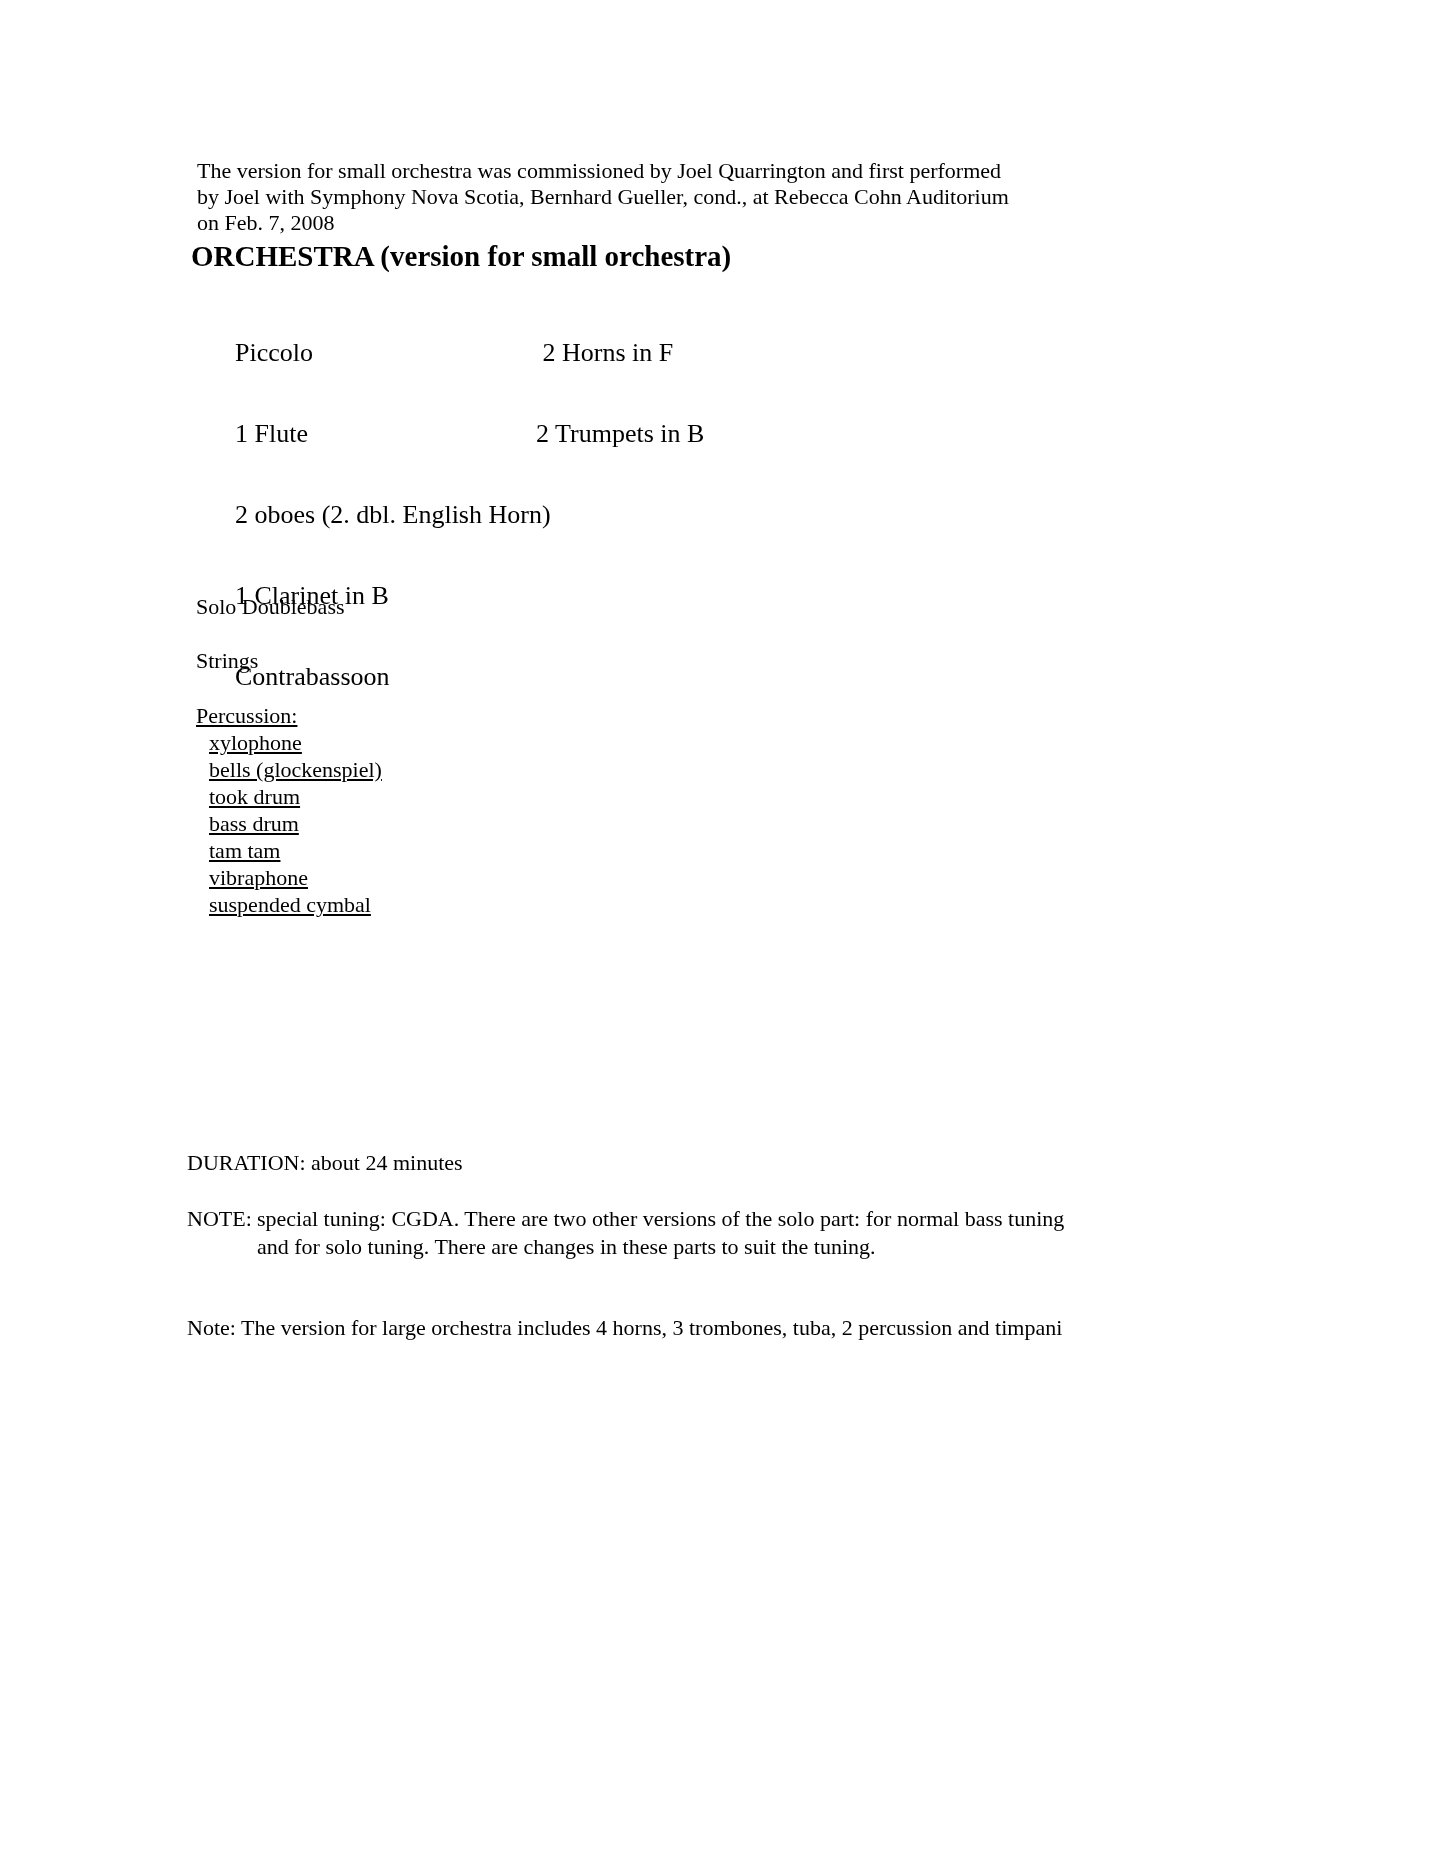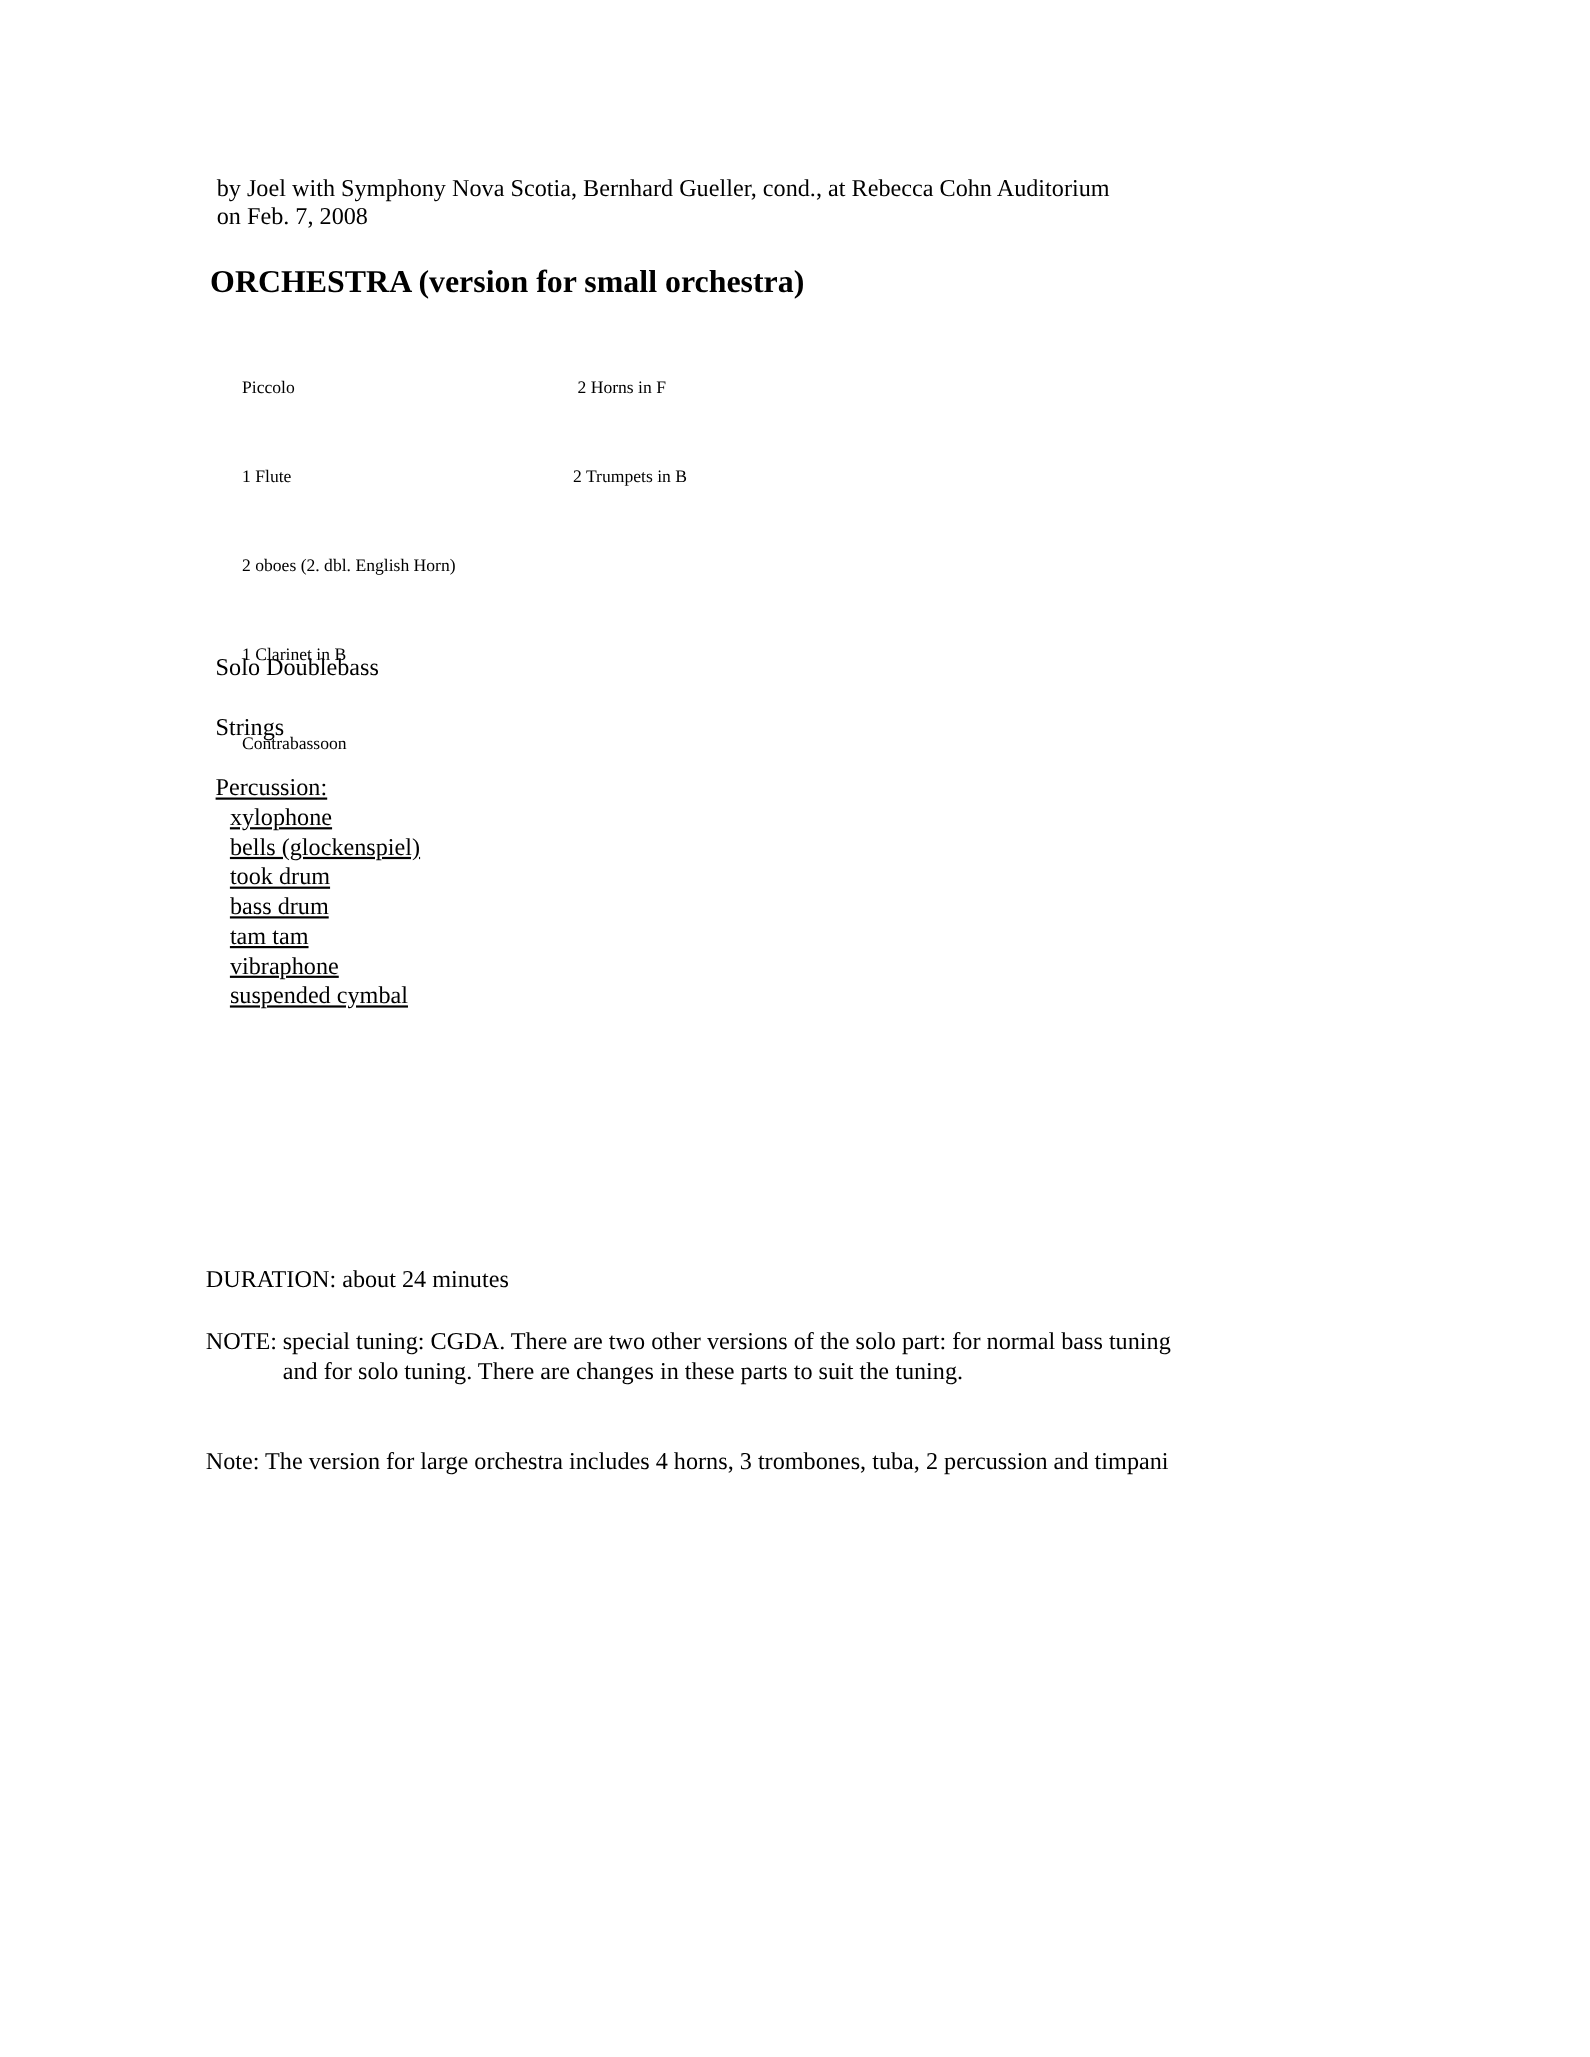--- a/index.html
+++ b/index.html
@@ -22,21 +22,21 @@
     line-height: 26px;
   }
   .body-text .line { white-space: pre; }
   .orch-heading {
     font-size: 29px;
     font-weight: bold;
     margin: 0;
     white-space: pre;
   }
   .inst-row {
-    font-size: 16px;
+    font-size: 26px;
     line-height: 27px;
     white-space: pre;
   }
   .inst-row .col-left {
     display: inline-block;
     min-width: 301px;
     white-space: pre;
   }
   .inst-row .col-right { white-space: pre; }
   .single-line {
@@ -65,20 +65,21 @@
   }
   .note-block .note-lines .line { white-space: pre; }
 </style>
 </head>
 <body>
 
 <div class="page">
 
 
   <div class="block body-text" style="left:197px; top:158px;">
+    <div class="line">The version for small orchestra was commissioned by Joel Quarrington and first performed</div>
     <div class="line">by Joel with Symphony Nova Scotia, Bernhard Gueller, cond., at Rebecca Cohn Auditorium</div>
     <div class="line">on Feb. 7, 2008</div>
   </div>
 
   <h1 class="block orch-heading" style="left:191px; top:240px;">ORCHESTRA (version for small orchestra)</h1>
 
   <div class="block" style="left:196px; top:312px;">
     <div class="inst-row">
       <span class="col-left">Piccolo</span><span class="col-right"> 2 Horns in F</span>
     </div>

